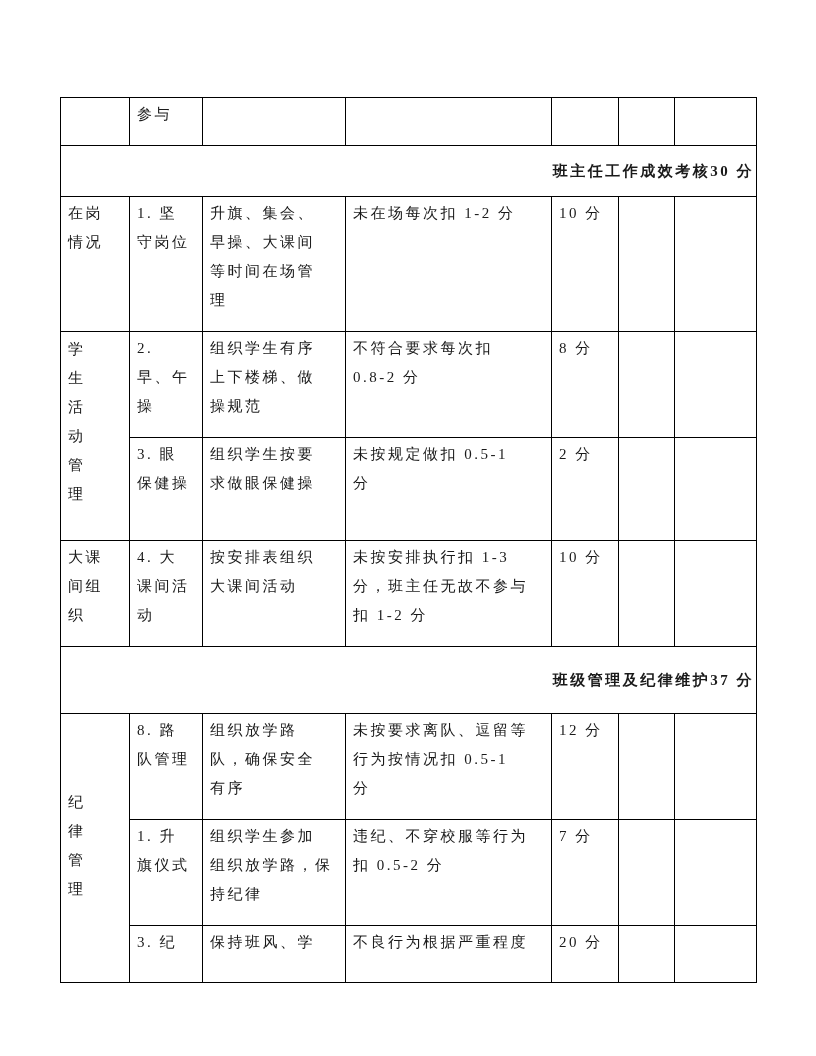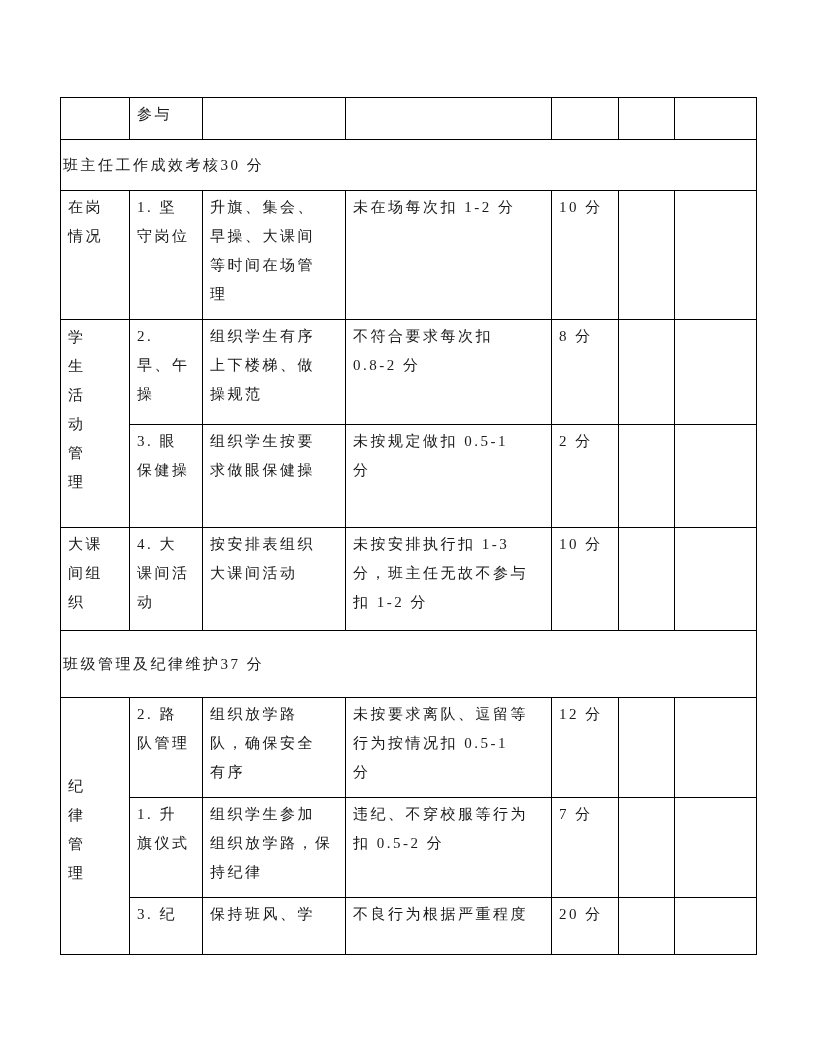--- a/index.html
+++ b/index.html
@@ -21,42 +21,42 @@
     position: absolute;
     left: 60px;
     top: 97px;
     width: 696px;
     border-collapse: collapse;
     table-layout: fixed;
   }
   table.rubric td {
     border: 1px solid #000000;
     vertical-align: top;
-    padding: 2px 6px 10px 7px;
+    padding: 2px 6px 16px 7px;
     font-size: 15px;
     line-height: 29px;
     letter-spacing: 2.5px;
     white-space: pre-wrap;
     overflow: hidden;
     word-break: keep-all;
   }
   table.rubric tr.r-cont   { height: 42px; }
   table.rubric tr.r-head1  { height: 51px; }
   table.rubric tr.r-ongang { height: 118px; }
   table.rubric tr.r-zaocao { height: 105px; }
   table.rubric tr.r-yanbao { height: 103px; }
   table.rubric tr.r-dakejian { height: 103px; }
   table.rubric tr.r-head2  { height: 67px; }
   table.rubric tr.r-luduilv { height: 94px; }
   table.rubric tr.r-shengqi { height: 95px; }
   table.rubric tr.r-jilu   { height: 57px; }
   td.section-header-cell {
-    text-align: left;
+    text-align: right;
     vertical-align: middle !important;
-    font-weight: 400;
+    font-weight: 700;
     font-size: 20px;
     letter-spacing: 3px;
     line-height: 24px;
     padding: 2px !important;
   }
   td.cat-spread {
     line-height: 40px;
     padding-top: 3px !important;
   }
   td.cat-discipline {
@@ -160,21 +160,21 @@
 
     <tr class="r-head2">
       <td class="section-header-cell" colspan="7">班级管理及纪律维护37 分</td>
     </tr>
 
     <tr class="r-luduilv">
       <td class="cat-discipline" rowspan="3">纪
 律
 管
 理</td>
-      <td>2. 路
+      <td>8. 路
 队管理</td>
       <td>组织放学路
 队，确保安全
 有序</td>
       <td>未按要求离队、逗留等
 行为按情况扣 0.5-1
 分</td>
       <td>12 分</td>
       <td></td>
       <td></td>

